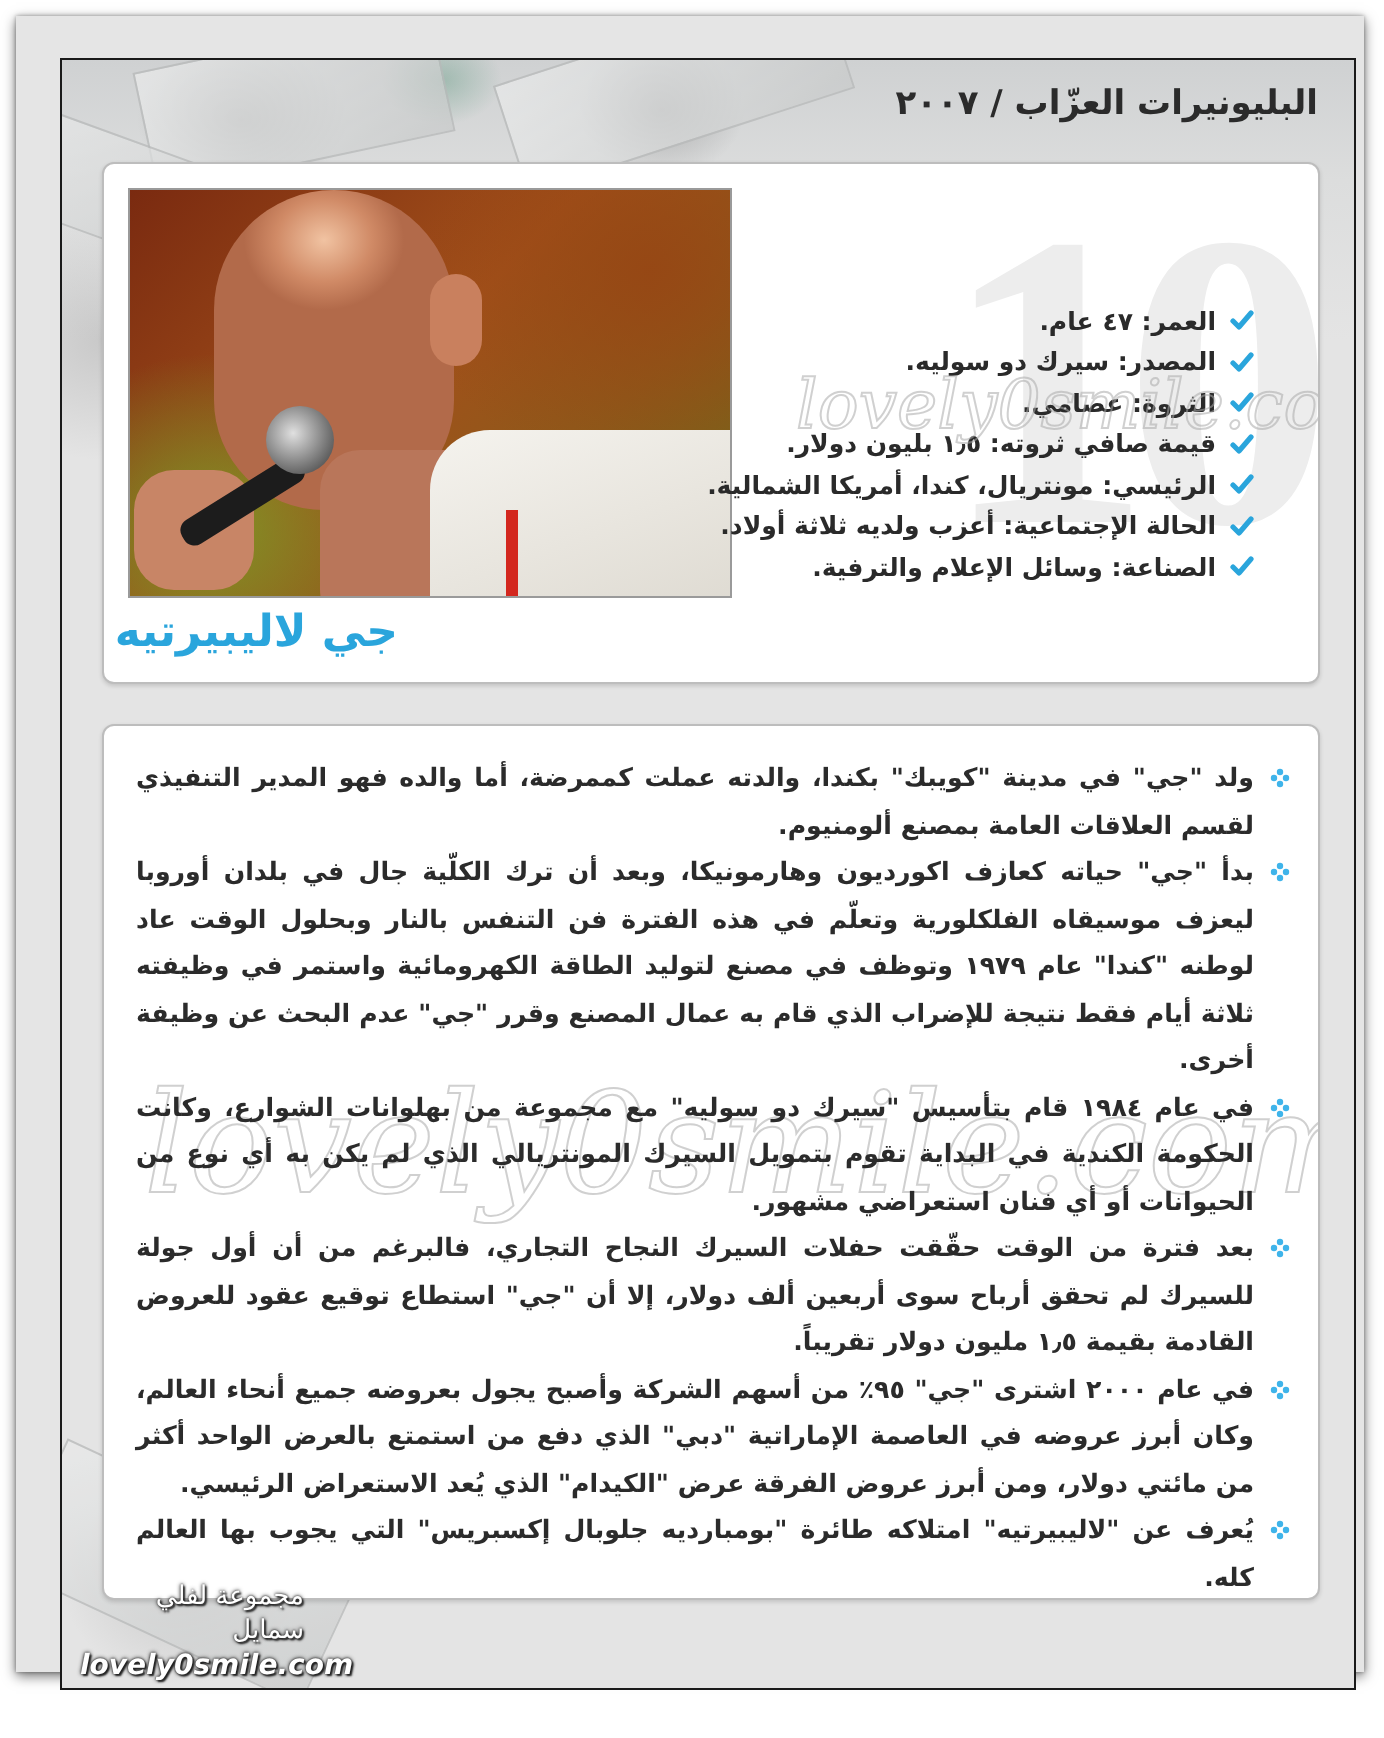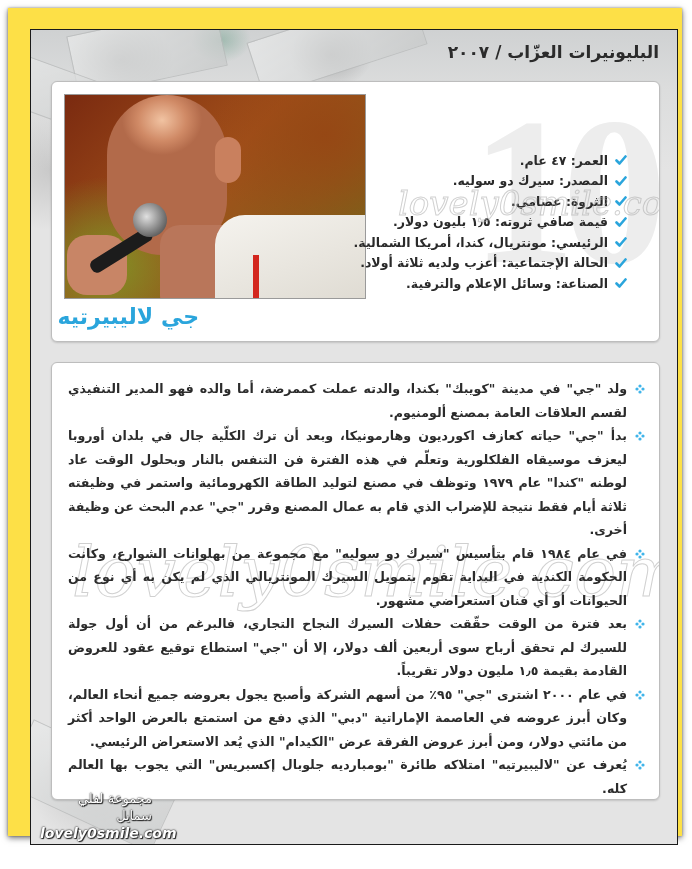--- a/index.html
+++ b/index.html
@@ -13,21 +13,21 @@
       position: relative;
       overflow: hidden;
       font-family: "DejaVu Sans", sans-serif;
     }
     .outer-frame {
       position: absolute;
       left: 8px;
       top: 8px;
       width: 674px;
       height: 828px;
-      background: #fde047;
+      background: #e5e5e5;
       box-shadow: 0 2px 6px rgba(0,0,0,0.55), 0 0 2px rgba(0,0,0,0.35);
     }
     .inner-panel {
       position: absolute;
       left: 22px;
       top: 21px;
       width: 646px;
       height: 814px;
       border: 1px solid #1a1a1a;
       overflow: hidden;

